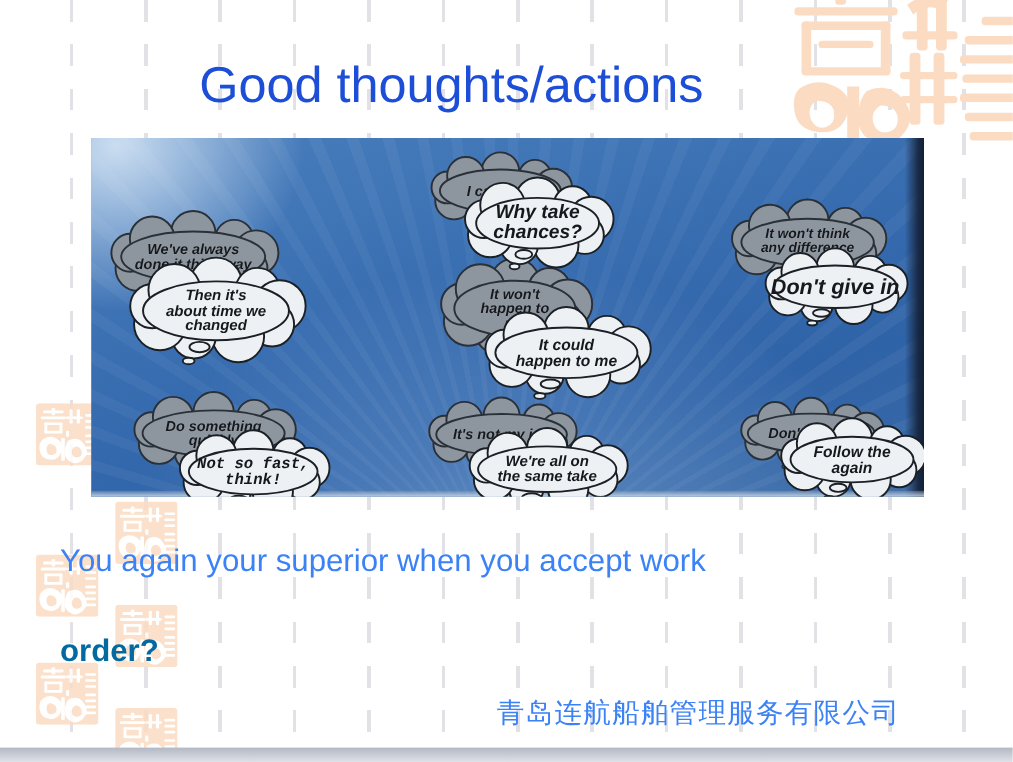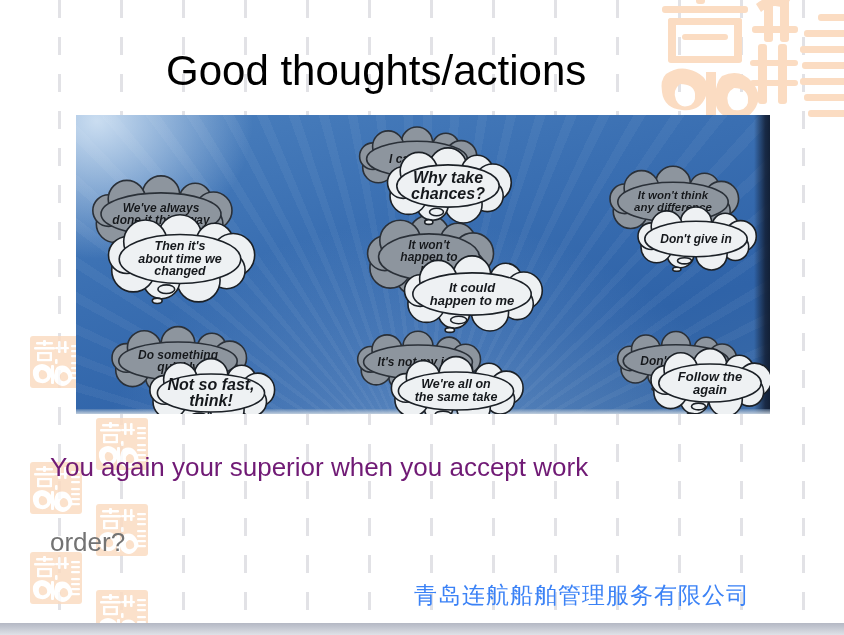--- a/index.html
+++ b/index.html
@@ -44,21 +44,21 @@
   
   #corner-seal{
     position:absolute;right:-8px;top:-14px;
     width:200px;height:140px;z-index:2;pointer-events:none;
   }
   #corner-seal svg{display:block;width:100%;height:100%;}
 
   
   #slide-title{
     position:absolute;left:166px;top:46px;z-index:6;
-    font-size:42px;line-height:50px;color:#000000;
+    font-size:42px;line-height:50px;color:#1d4ed8;
     white-space:nowrap;letter-spacing:0px;
   }
 
   
   #photo{
     position:absolute;left:76px;top:115px;width:694px;height:299px;
     z-index:5;overflow:hidden;
     background:
       radial-gradient(ellipse 520px 400px at 50% 118%, rgba(150,185,225,.45) 0%, rgba(90,140,200,0) 62%),
       radial-gradient(ellipse 260px 230px at 3% 2%, rgba(225,238,250,.85) 0%, rgba(225,238,250,0) 60%),
@@ -94,25 +94,25 @@
     display:flex;align-items:center;justify-content:center;
     text-align:center;color:#15181c;
     font-weight:bold;font-style:italic;
     line-height:1.02;pointer-events:none;
     text-shadow:0 0 1px rgba(255,255,255,.25);
   }
 
   
   #body-line-1{
     position:absolute;left:50px;top:450px;z-index:6;
-    font-size:26px;line-height:34px;color:#701a75;white-space:nowrap;
+    font-size:26px;line-height:34px;color:#3b82f6;white-space:nowrap;
   }
   #body-line-2{
     position:absolute;left:50px;top:525px;z-index:6;
-    font-size:26px;line-height:34px;color:#737373;white-space:nowrap;
+    font-size:26px;line-height:34px;color:#0369a1;white-space:nowrap;font-weight:bold;
   }
 
   
   #footer-cn{
     position:absolute;left:414px;top:580px;z-index:6;
     font-family:"DejaVu Serif", serif;
     font-size:23px;line-height:30px;color:#3b82f6;
     letter-spacing:1px;white-space:nowrap;
   }
 
@@ -452,21 +452,21 @@
           <circle cx="79.5" cy="41.4" r="15.6"></circle>
           <circle cx="48.5" cy="41.4" r="13.3"></circle>
           <circle cx="24.6" cy="34.2" r="15.6"></circle>
           <circle cx="19.3" cy="23.2" r="13.3"></circle>
           <circle cx="34.8" cy="13.5" r="15.6"></circle>
           <ellipse cx="64" cy="26" rx="51.2" ry="17.7"></ellipse>
       <ellipse cx="52.5" cy="47.8" rx="7.0" ry="3.1"></ellipse>
       <ellipse cx="44.8" cy="56.2" rx="4.1" ry="2.0"></ellipse>
     </g>
   </svg>
-      <div class="btext" style="font-size: 12px; white-space: pre-line;">Don't give in</div>
+      <div class="btext" style="font-size: 18px; white-space: pre-line;">Don't give in</div>
     </div>
     <div class="bubble" style="left: 290px; top: 108px; width: 126px; height: 68px; z-index: 3;">
       <svg width="126" height="82.96" viewBox="0 0 126 82.96">
     <g fill="#8d959e" stroke="#2a3038" stroke-width="1.6" stroke-linejoin="round">
       <circle cx="63.0" cy="12.6" r="20.4"></circle>
           <circle cx="91.8" cy="17.6" r="17.3"></circle>
           <circle cx="107.1" cy="30.3" r="20.4"></circle>
           <circle cx="101.7" cy="44.7" r="17.3"></circle>
           <circle cx="78.3" cy="54.1" r="20.4"></circle>
           <circle cx="47.7" cy="54.1" r="17.3"></circle>
@@ -532,21 +532,21 @@
           <circle cx="83.3" cy="44.6" r="16.8"></circle>
           <circle cx="50.7" cy="44.6" r="14.3"></circle>
           <circle cx="25.8" cy="36.8" r="16.8"></circle>
           <circle cx="20.2" cy="24.9" r="14.3"></circle>
           <circle cx="36.4" cy="14.5" r="16.8"></circle>
           <ellipse cx="67" cy="28" rx="53.6" ry="19.0"></ellipse>
       <ellipse cx="54.9" cy="51.5" rx="7.4" ry="3.4"></ellipse>
       <ellipse cx="46.9" cy="60.5" rx="4.3" ry="2.1"></ellipse>
     </g>
   </svg>
-      <div class="btext" style="font-size: 16px; white-space: pre-line;">Not so fast,
+      <div class="btext" style="font-size: 13px; white-space: pre-line; font-family: Liberation Mono, monospace;">Not so fast,
 think!</div>
     </div>
     <div class="bubble" style="left: 274px; top: 222px; width: 136px; height: 50px; z-index: 3;">
       <svg width="136" height="61" viewBox="0 0 136 61">
     <g fill="#8d959e" stroke="#2a3038" stroke-width="1.6" stroke-linejoin="round">
       <circle cx="68.0" cy="9.3" r="15.0"></circle>
           <circle cx="99.0" cy="12.9" r="12.8"></circle>
           <circle cx="115.5" cy="22.3" r="15.0"></circle>
           <circle cx="109.8" cy="32.9" r="12.8"></circle>
           <circle cx="84.5" cy="39.8" r="15.0"></circle>

